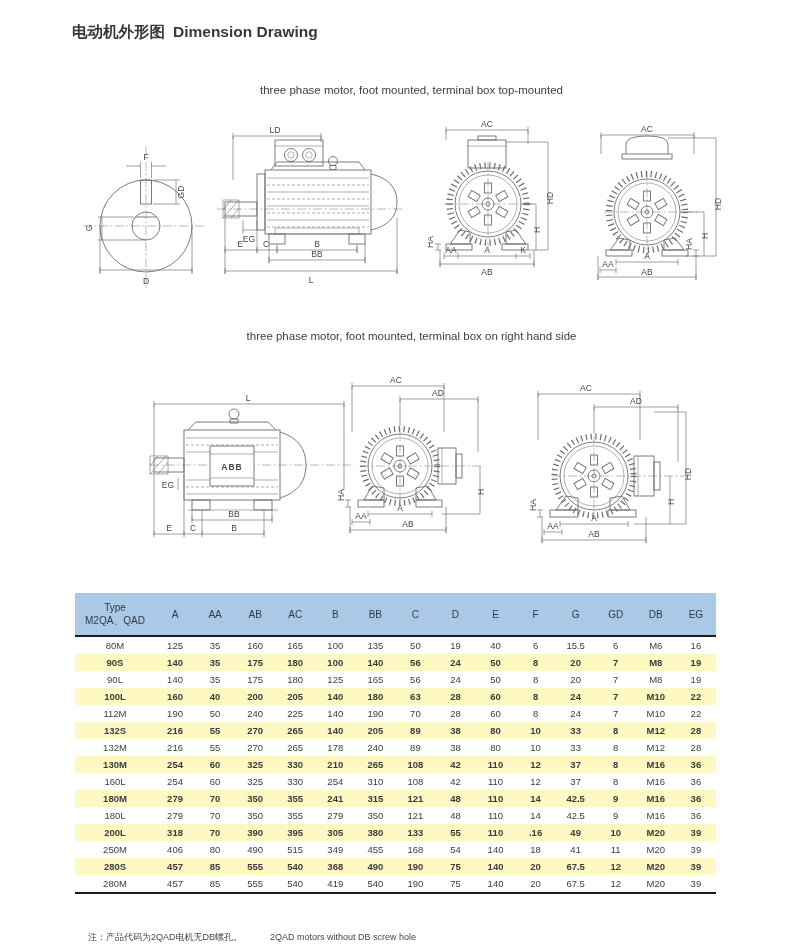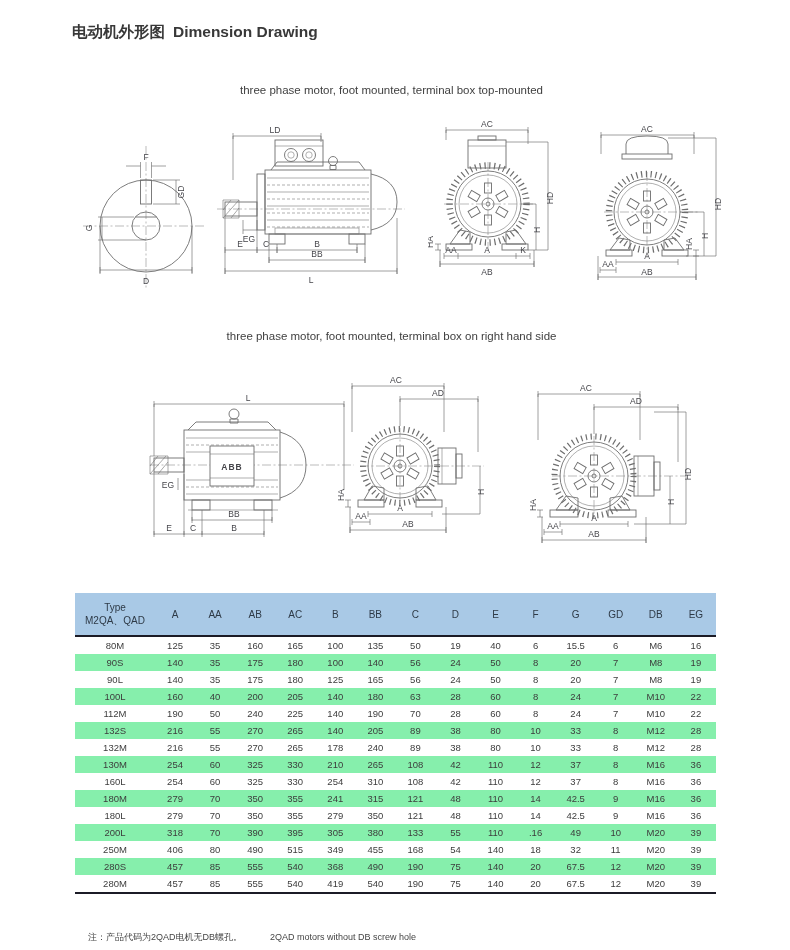--- a/index.html
+++ b/index.html
@@ -1,38 +1,38 @@
 <!DOCTYPE html>
 <html><head>
 <meta charset="utf-8">
 <style>
   html,body{margin:0;padding:0;background:#fff;}
   .page{position:relative;width:790px;height:950px;background:#ffffff;overflow:hidden;
         font-family:"Liberation Sans",sans-serif;color:#3c3c3c;}
   .title{position:absolute;left:72px;top:22px;font-size:15.5px;font-weight:bold;color:#383838;}
   .title .en{margin-left:8px;}
-  .subtitle{position:absolute;left:69px;width:645px;text-align:center;font-size:11.5px;color:#3f3f3f;}
+  .subtitle{position:absolute;left:89px;width:645px;text-align:center;font-size:11.5px;color:#3f3f3f;}
   .sub1{top:84px;} .sub2{top:330px;}
   .drw{position:absolute;}
   .s{stroke:#6e6e6e;stroke-width:0.9;fill:none;}
   .thin{stroke:#7a7a7a;stroke-width:0.6;fill:none;}
   .dim{stroke:#6e6e6e;stroke-width:0.65;fill:none;}
   .cl{stroke:#8f8f8f;stroke-width:0.6;fill:none;stroke-dasharray:9 2.5 2 2.5;}
   .fin{fill:none;stroke:#6e6e6e;stroke-dasharray:1.2 3.6;}
   .hatch{stroke:#6e6e6e;stroke-width:0.6;fill:none;}
   .drw text{font-size:8.5px;fill:#45454a;}
   .drw text.mid{text-anchor:middle;}
   .logo{font-size:12px;font-weight:bold;fill:#8a8a8a;letter-spacing:1px;text-anchor:middle;}
   .dim-table{position:absolute;left:75px;top:593px;width:641px;border-collapse:collapse;
              table-layout:fixed;font-size:9.5px;color:#3c3c3c;}
   .dim-table thead th{background:#a9c9e6;font-weight:normal;font-size:10px;color:#2e3a47;
              height:42px;border-bottom:2.5px solid #1b1b26;padding:0;}
   .dim-table thead th.type-col{width:80px;font-size:10px;line-height:1.35;}
   .dim-table tbody td{text-align:center;height:17px;padding:0;}
-  .dim-table tbody tr.alt{background:#86efac;}
+  .dim-table tbody tr.alt{background:#fef9c3;font-weight:bold;}
   .dim-table tbody tr:last-child td{border-bottom:2px solid #1b1b26;}
   .footnote{position:absolute;left:88px;top:931px;font-size:9px;color:#454545;}
   .footnote .en{margin-left:28px;}
 </style>
 </head>
 <body>
 
 <div class="page">
 
   <div class="title">
@@ -505,21 +505,21 @@
           <td>406</td>
           <td>80</td>
           <td>490</td>
           <td>515</td>
           <td>349</td>
           <td>455</td>
           <td>168</td>
           <td>54</td>
           <td>140</td>
           <td>18</td>
-          <td>32</td>
+          <td>41</td>
           <td>11</td>
           <td>M20</td>
           <td>39</td>
         </tr>
         <tr class="alt">
           <td>280S</td>
           <td>457</td>
           <td>85</td>
           <td>555</td>
           <td>540</td>

